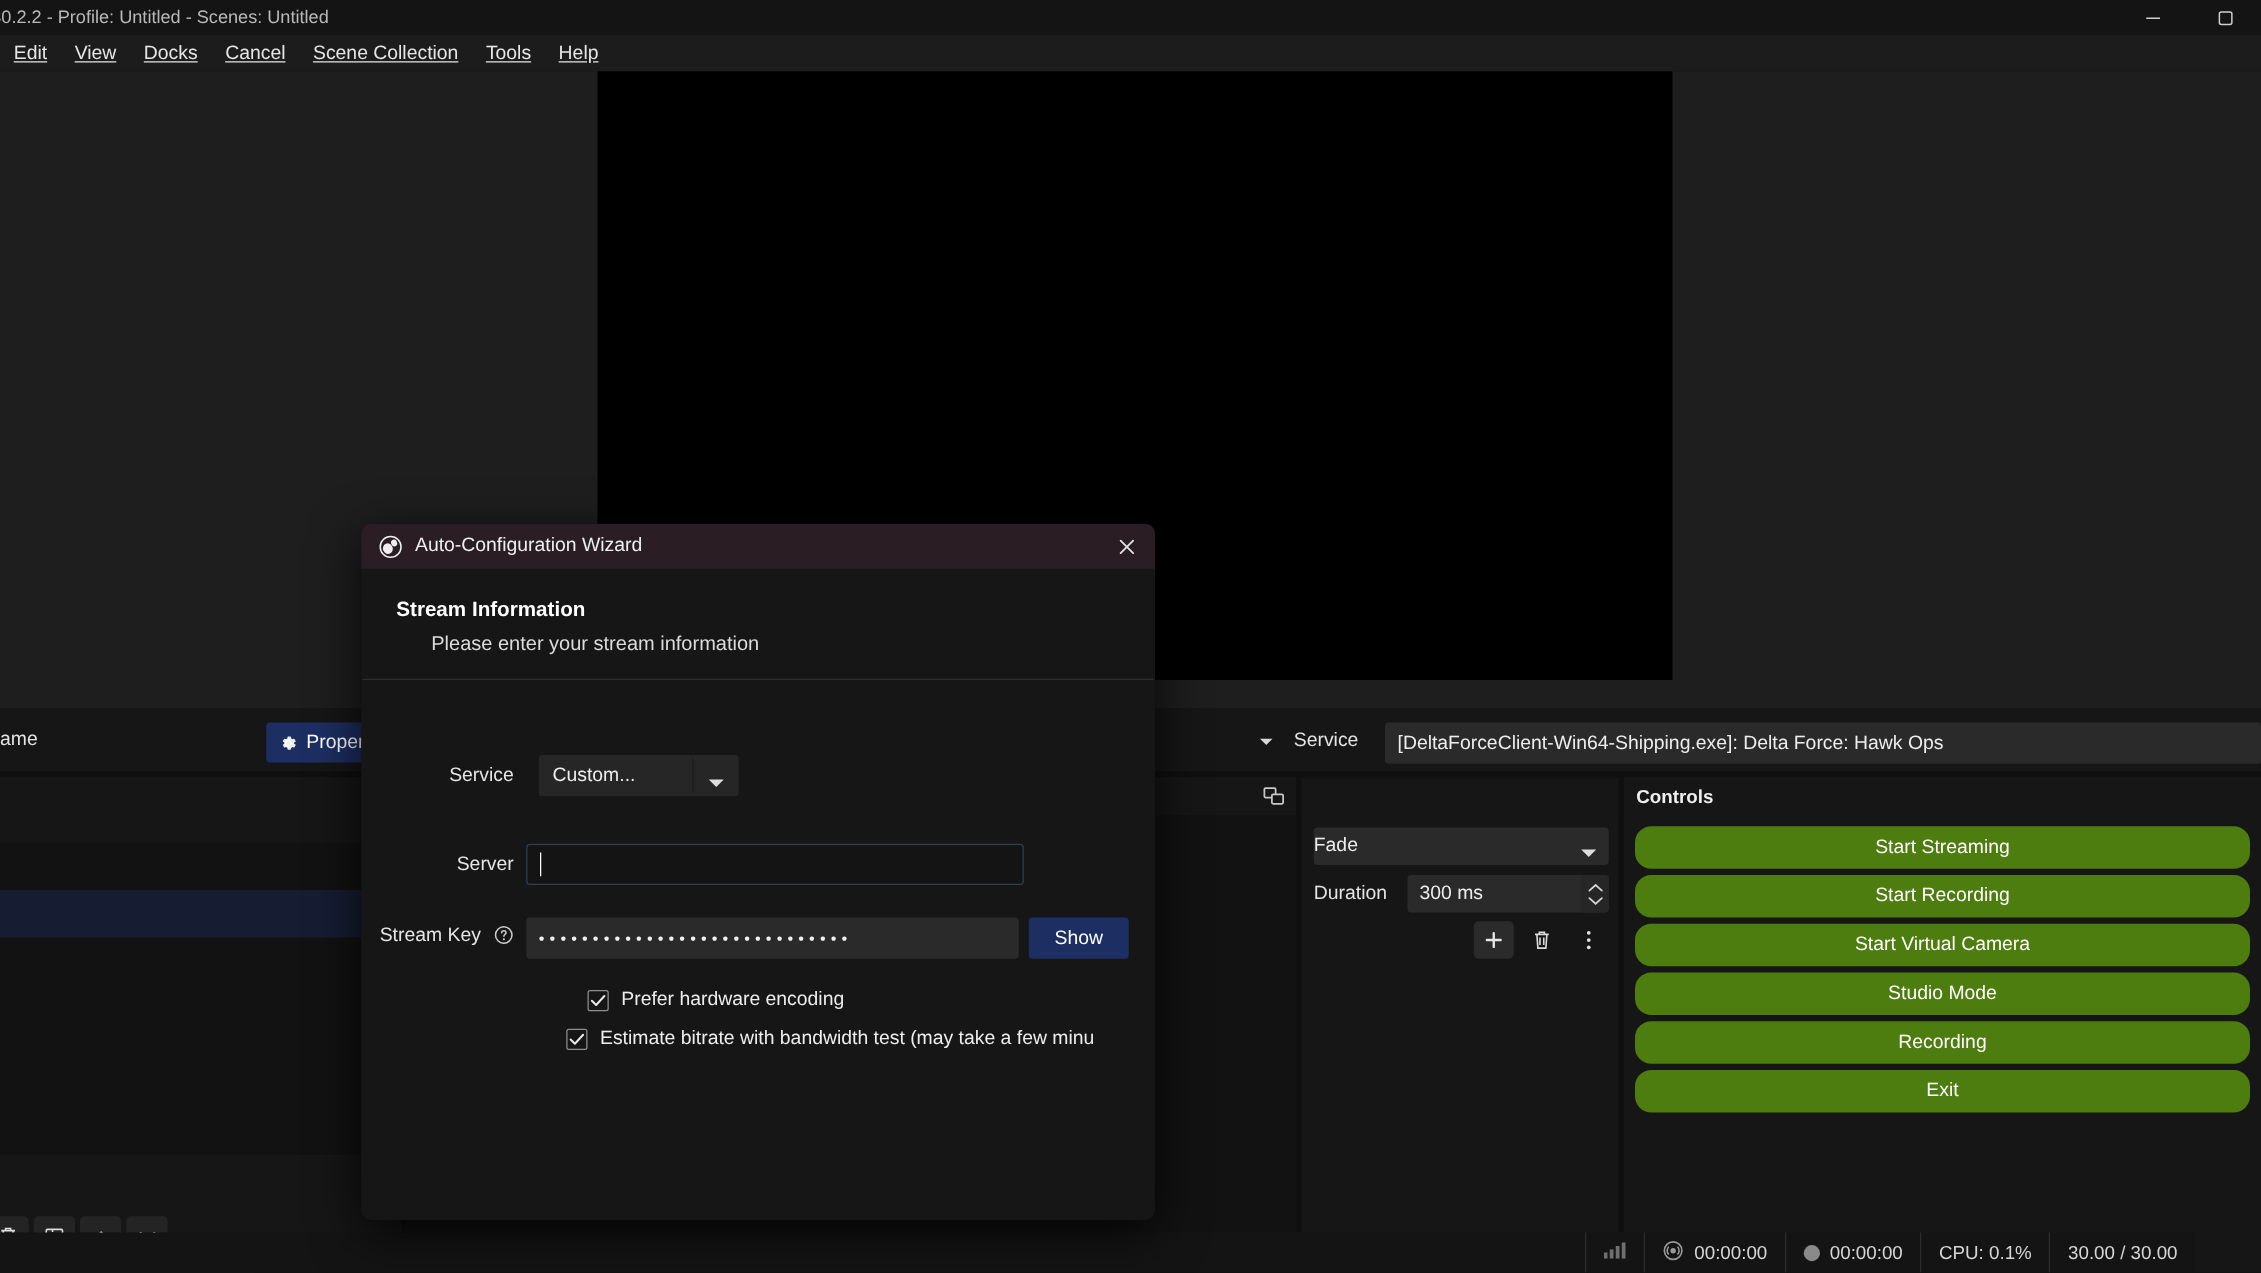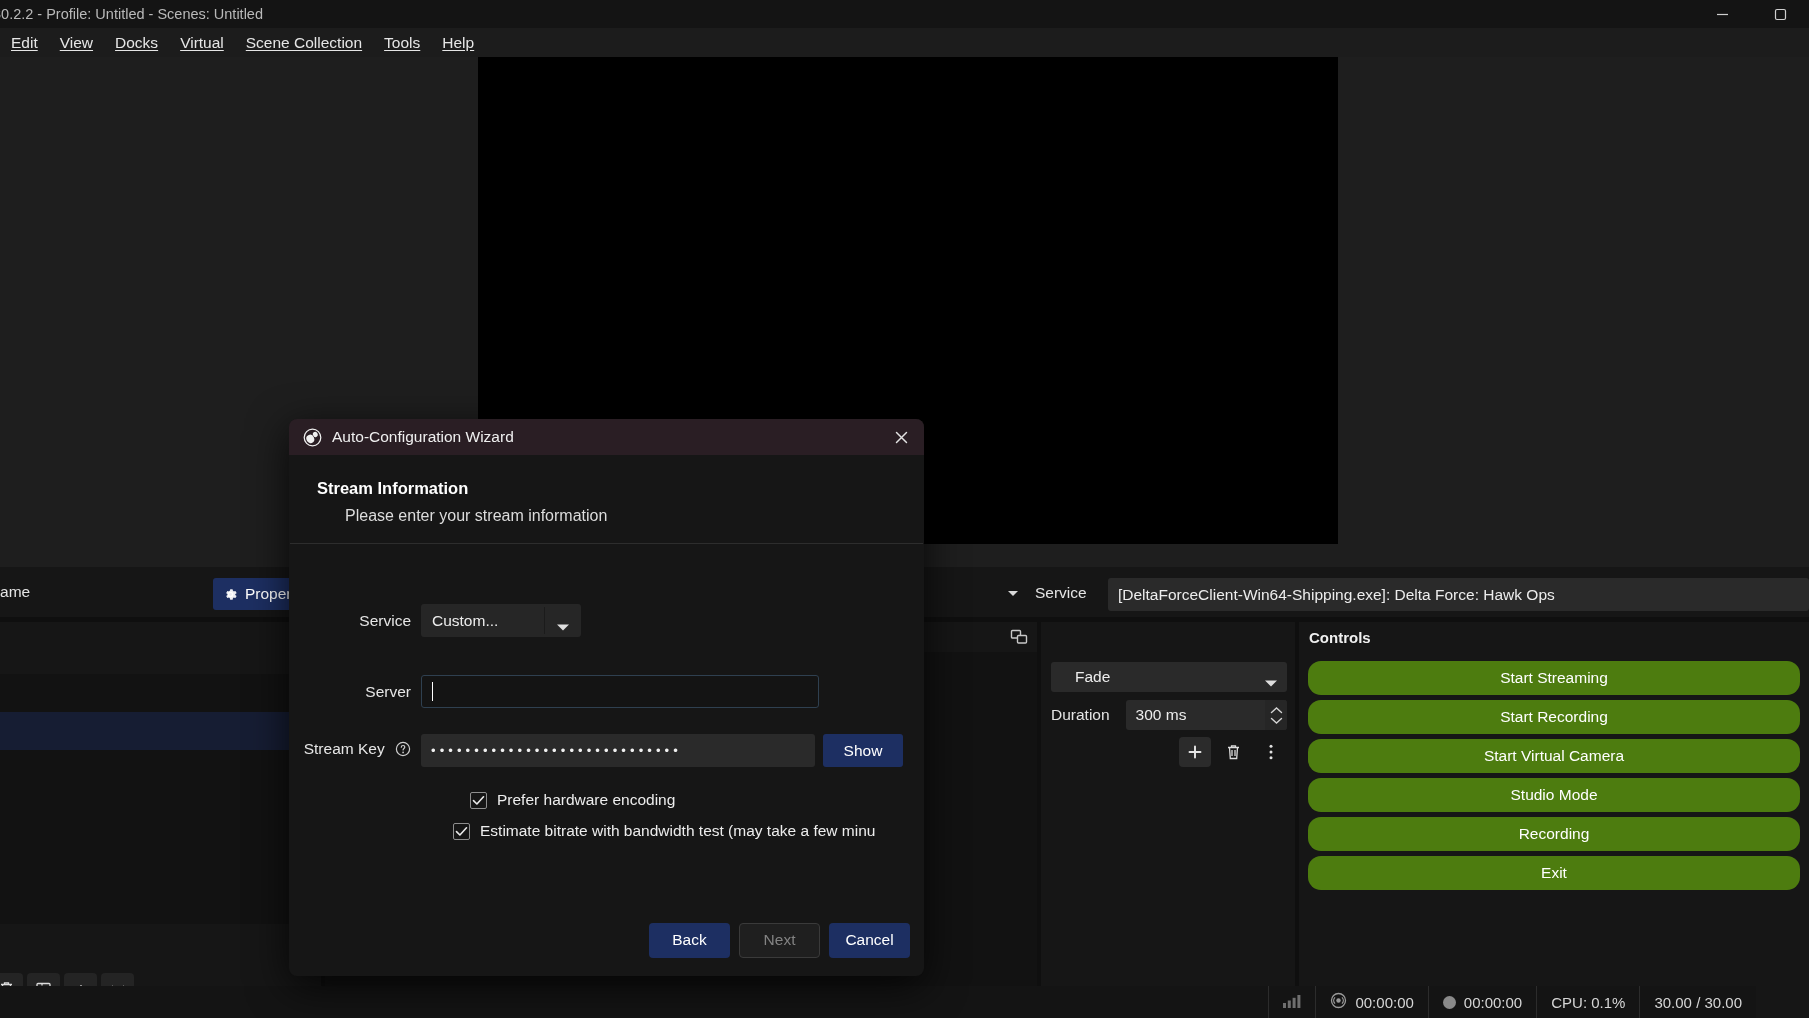--- a/index.html
+++ b/index.html
@@ -131,21 +131,21 @@
   #dock-mid .dock-body { height: 366px; background: #121212; }
 
   
   #dock-trans {
     left: 1041px; top: 622px; width: 254px; height: 396px;
     background: #161616;
   }
   .trans-combo {
     position: absolute; left: 10px; top: 40px; width: 236px; height: 30px;
     background: #2a2a2a; border-radius: 3px; display: flex; align-items: center;
-    font-size: 15.5px; color: #ededed; padding-left: 24px;
+    font-size: 15.5px; color: #ededed; padding-left: 0;
   }
   .trans-combo .arrow { position: absolute; right: 9px; top: 12px; }
   .dur-row {
     position: absolute; left: 10px; top: 78px; width: 236px; height: 30px;
     display: flex; align-items: center; gap: 16px;
   }
   .dur-label { font-size: 15.5px; color: #e4e4e4; white-space: nowrap; }
   .dur-field {
     flex: 1; height: 30px; background: #2a2a2a; border-radius: 3px;
     display: flex; align-items: center; padding-left: 10px;
@@ -299,21 +299,21 @@
             <rect x="2.5" y="2.5" width="10" height="10" rx="1.5" fill="none" stroke="#cfcfcf" stroke-width="1.2"></rect>
           </svg>
       </div>
     </div>
   </div>
 
   <div class="menubar">
     <div class="menuitem"><u>Edit</u></div>
     <div class="menuitem"><u>View</u></div>
     <div class="menuitem"><u>Docks</u></div>
-    <div class="menuitem"><u>Virtual</u></div>
+    <div class="menuitem"><u>Cancel</u></div>
     <div class="menuitem"><u>Scene Collection</u></div>
     <div class="menuitem"><u>Tools</u></div>
     <div class="menuitem"><u>Help</u></div>
   </div>
 
   <div class="previewarea">
     <div class="preview-canvas"></div>
   </div>
 
   <div class="srcstrip">
@@ -516,21 +516,21 @@
     <div class="dlg-head">
       <div class="dlg-h1">Stream Information</div>
       <div class="dlg-sub">Please enter your stream information</div>
     </div>
     <div class="dlg-sep"></div>
 
     <div class="dlg-body">
 
       <div class="frow" style="left:0; top:60px; width:560px;">
         <span class="flabel" style="width:122px;">Service</span>
-        <span class="combo" style="margin-left:10px;">
+        <span class="combo" style="margin-left:20px;">
           <span>Custom...</span>
           <span class="divline"></span>
           <span class="arrow">
             <svg width="14" height="9" viewBox="0 0 14 9">
                 <path d="M1 1.5l6 6 6-6z" fill="#dedede"></path>
               </svg>
           </span>
         </span>
       </div>
 
@@ -574,27 +574,16 @@
         <span class="cbox">
           <svg width="13" height="11" viewBox="0 0 13 11" fill="none" stroke="#e9e9e9" stroke-width="1.6" stroke-linecap="round" stroke-linejoin="round">
               <path d="M1.5 5.6l3.4 3.4L11.5 1.8"></path>
             </svg>
         </span>
         <span>Estimate bitrate with bandwidth test (may take a few minu</span>
       </div>
 
     </div>
 
-    <div class="dlg-foot">
-      <button class="dbtn primary">
-        <span>Back</span>
-      </button>
-      <button class="dbtn disabled">
-        <span>Next</span>
-      </button>
-      <button class="dbtn primary">
-        <span>Cancel</span>
-      </button>
-    </div>
 
   </div>
 
 </div>
 
 </body></html>

